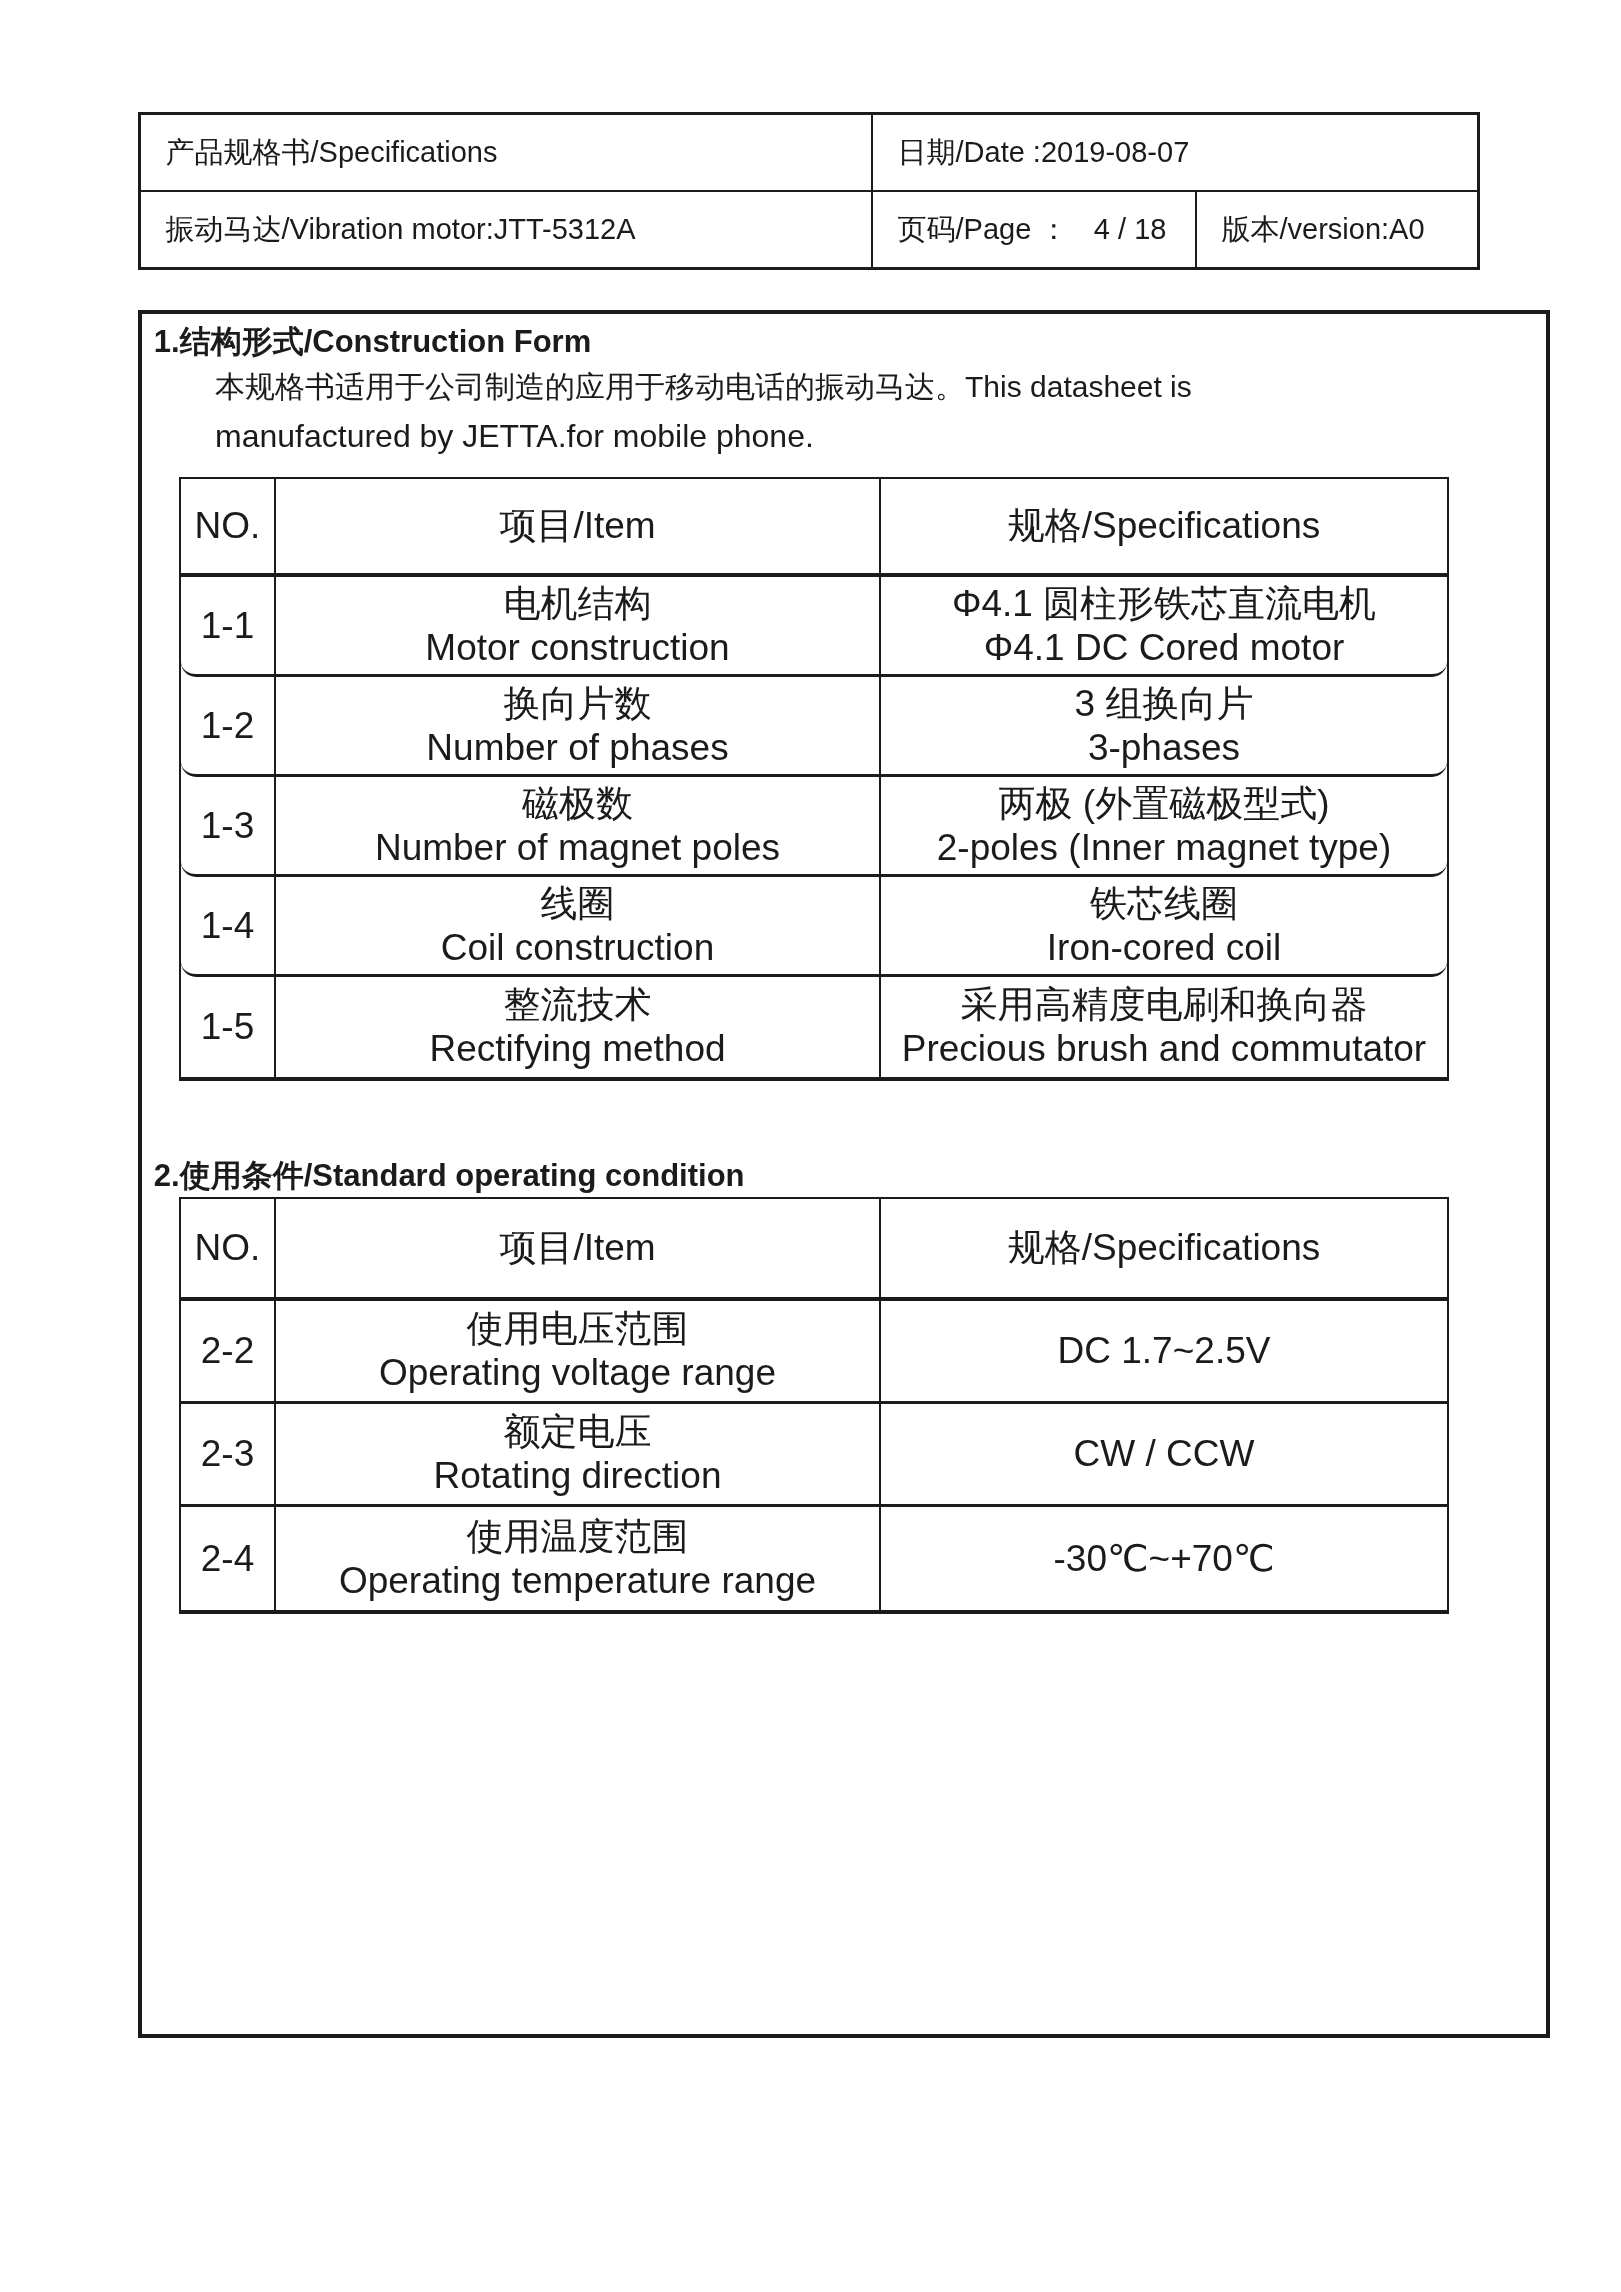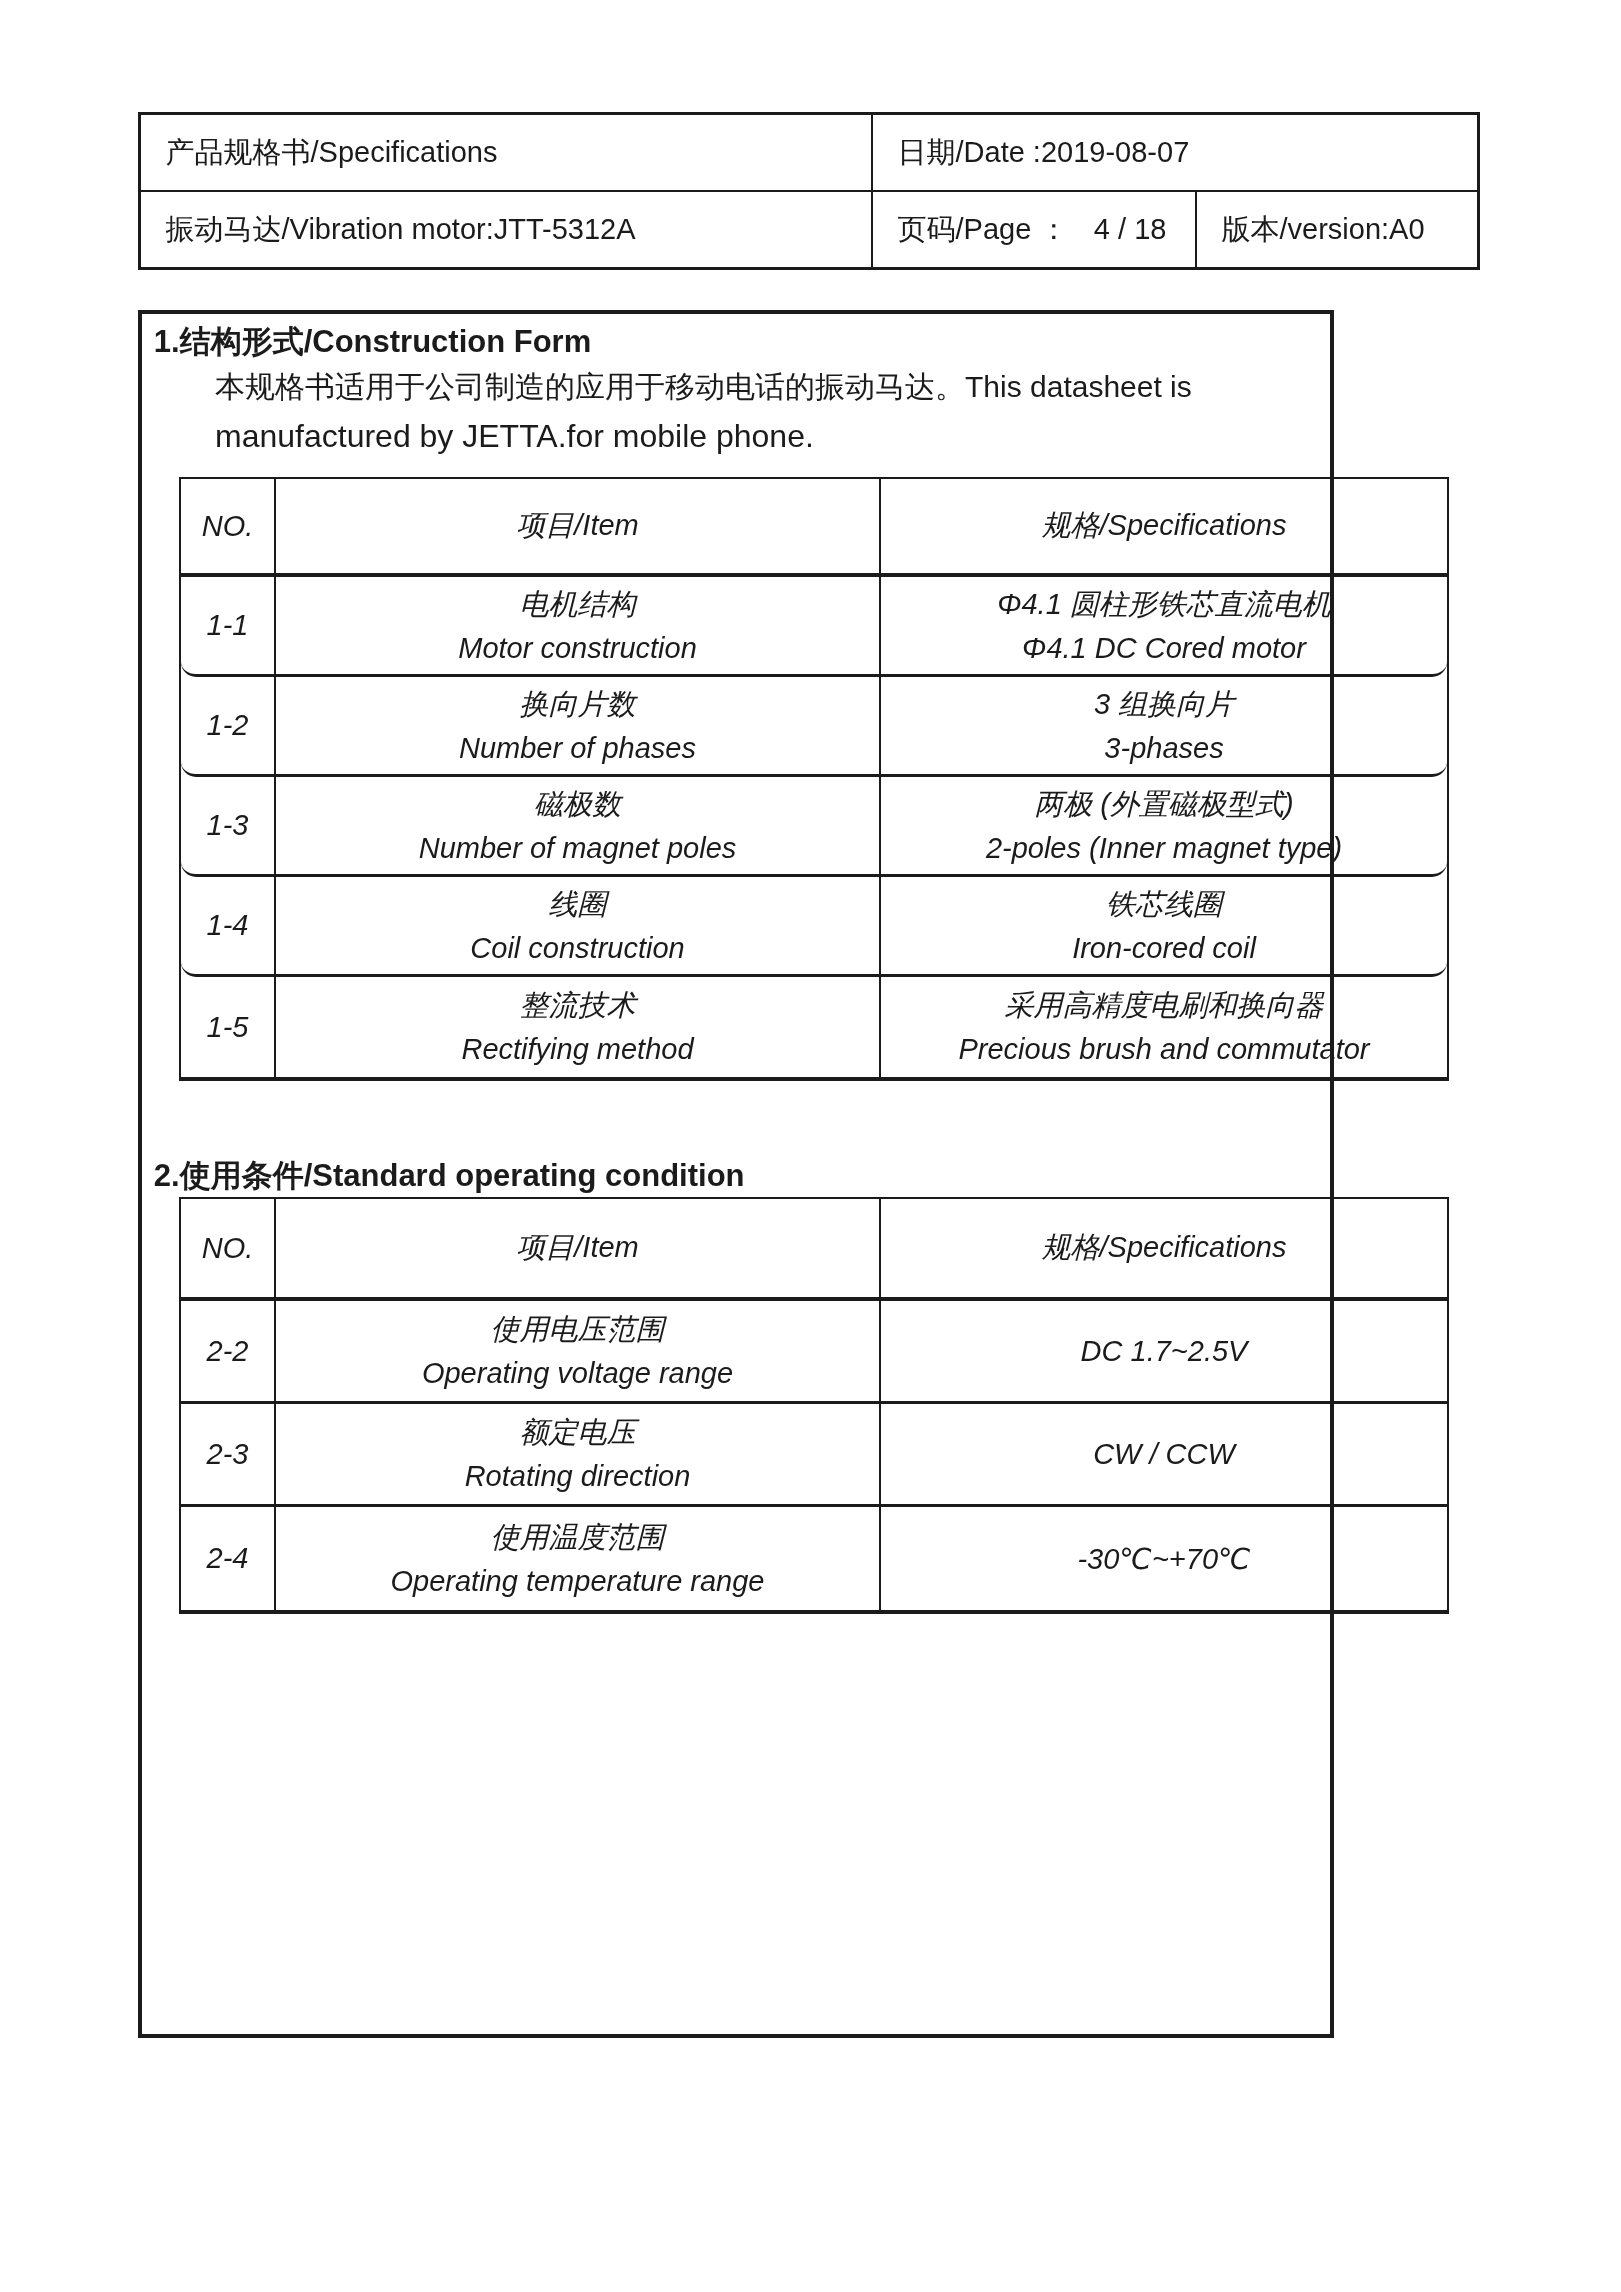--- a/index.html
+++ b/index.html
@@ -33,21 +33,21 @@
   }
   .hc-w1 { width: 732px; border-right: 2.9px solid #1b1b1b; }
   .hc-w2 { width: 324px; border-right: 2.9px solid #1b1b1b; }
   .hc-rest { flex: 1; }
   .page-gap { display:inline-block; width: 25.5px; }
 
   
   .main-box {
     position: absolute;
     left: 138px; top: 310px;
-    width: 1196px; height: 1728px;
+    width: 1412px; height: 1728px;
     border: 4.9px solid #1b1b1b;
     box-sizing: border-box;
   }
   .sec-title {
     position: absolute;
     left: 11.8px;
     font-size: 31px;
     font-weight: bold;
     white-space: nowrap;
   }
@@ -86,23 +86,22 @@
 
   .t1 .thead { height: 98px; }
   .t1 .tdata { height: 100px; border-radius: 15px; }
   .t2 .thead { height: 102px; }
   .t2 .tdata { height: 103px; }
 
   .cell {
     display: flex; flex-direction: column;
     align-items: center; justify-content: center;
     box-sizing: border-box;
-    font-size: 29px;
+    font-size: 37px;
     text-align: center;
-    font-style: italic;
   }
   .c-no   { width: 95px;  border-right: 2.9px solid #1b1b1b; }
   .c-item { width: 605px; border-right: 2.9px solid #1b1b1b; }
   .c-spec { flex: 1; }
   .cell .cn, .cell .en { line-height: 44px; white-space: nowrap; }
   .cell .single { line-height: 44px; white-space: nowrap; }
 </style>
 </head>
 <body>
 

